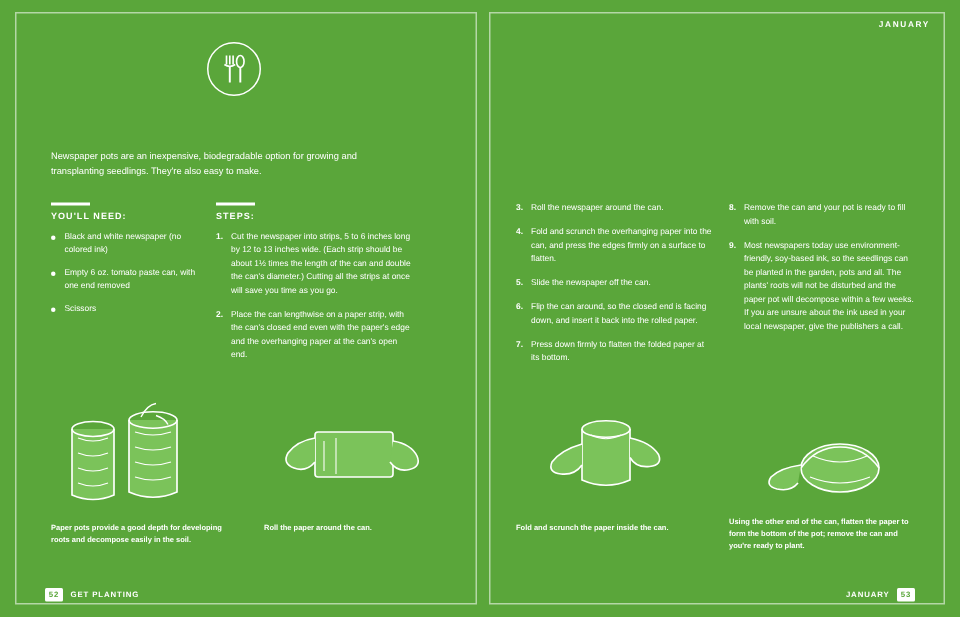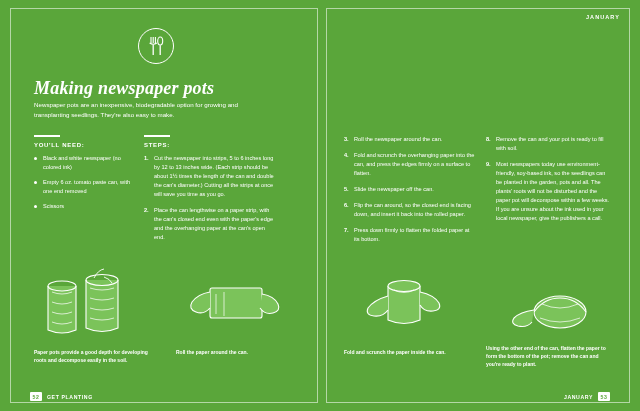--- a/index.html
+++ b/index.html
@@ -157,21 +157,20 @@
   <div class="icon-wrap">
     <svg width="16" height="20" viewBox="0 0 16 20" aria-hidden="true">
       <path d="M3 1 L3 7 M5.2 1 L5.2 7 M7.4 1 L7.4 7" stroke="#ffffff" stroke-width="1.1" fill="none"></path>
       <path d="M1.6 7 q3.6 2.4 7.2 0" stroke="#ffffff" stroke-width="1.1" fill="none"></path>
       <path d="M5.2 8.4 L5.2 19" stroke="#ffffff" stroke-width="1.3" fill="none"></path>
       <ellipse cx="12.2" cy="5" rx="2.5" ry="4" fill="none" stroke="#ffffff" stroke-width="1.1"></ellipse>
       <path d="M12.2 9.2 L12.2 19" stroke="#ffffff" stroke-width="1.3" fill="none"></path>
     </svg>
   </div>
 
-  <div class="title">Making newspaper pots</div>
   <div class="intro">Newspaper pots are an inexpensive, biodegradable option for growing and transplanting seedlings. They're also easy to make.</div>
 
   <div class="needs">
     <div class="rule"></div>
     <div class="col-head">YOU'LL NEED:</div>
     <ul>
       <li>Black and white newspaper (no colored ink)</li>
       <li>Empty 6 oz. tomato paste can, with one end removed</li>
       <li>Scissors</li>
     </ul>

